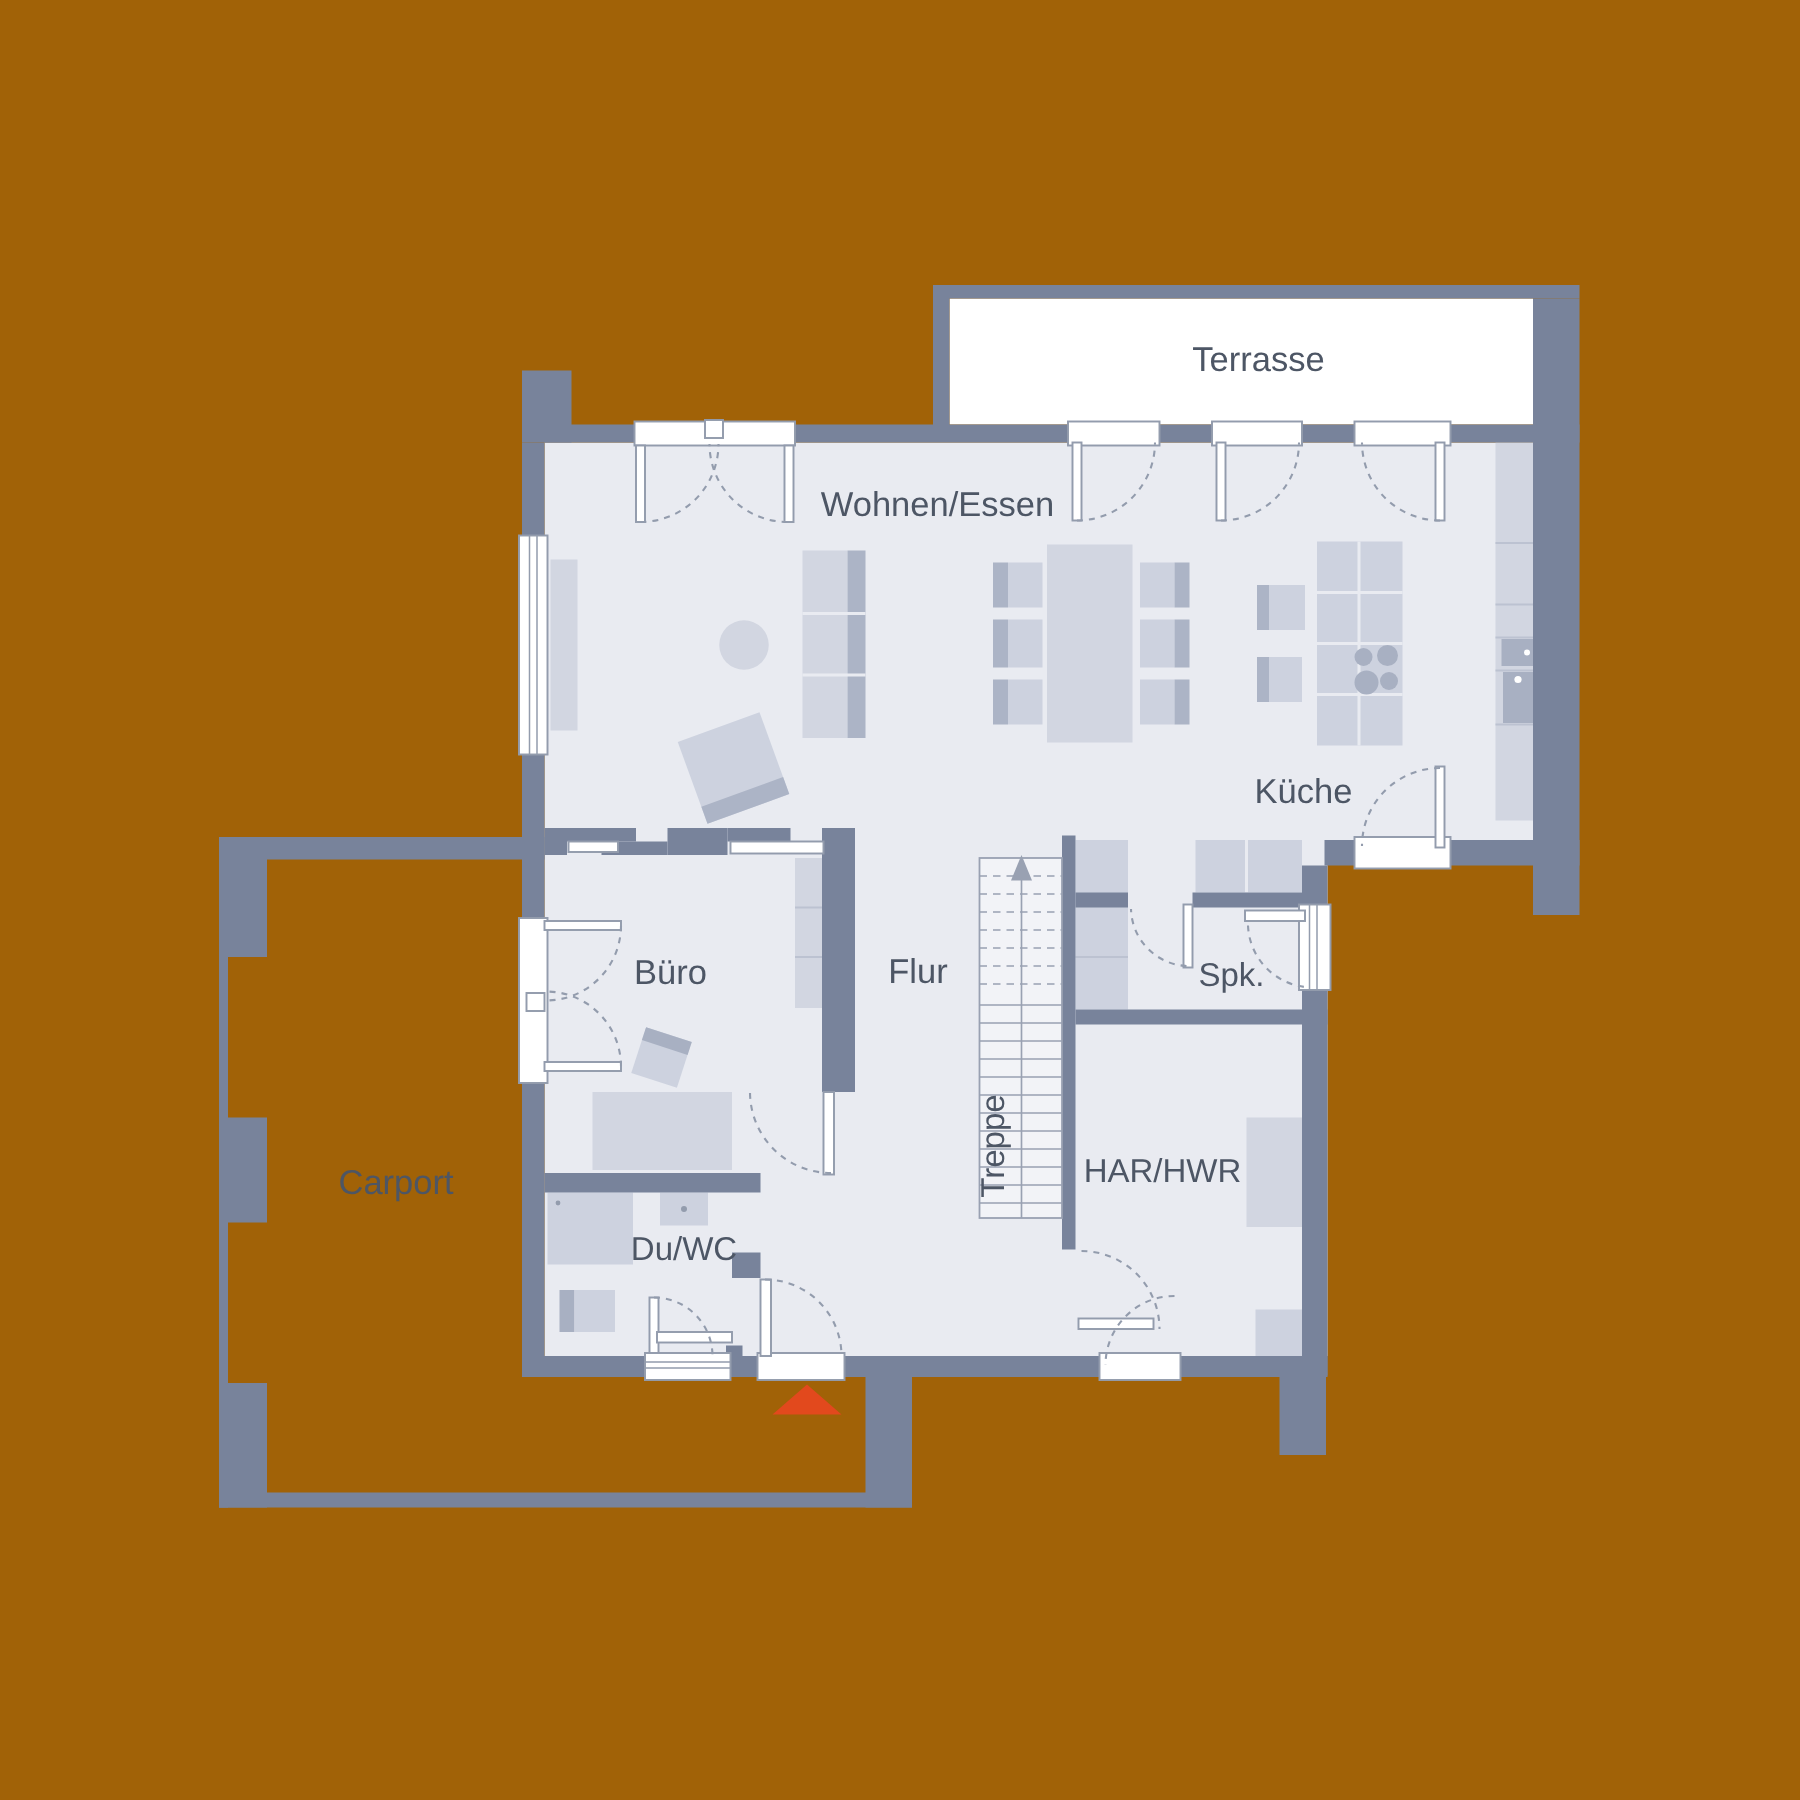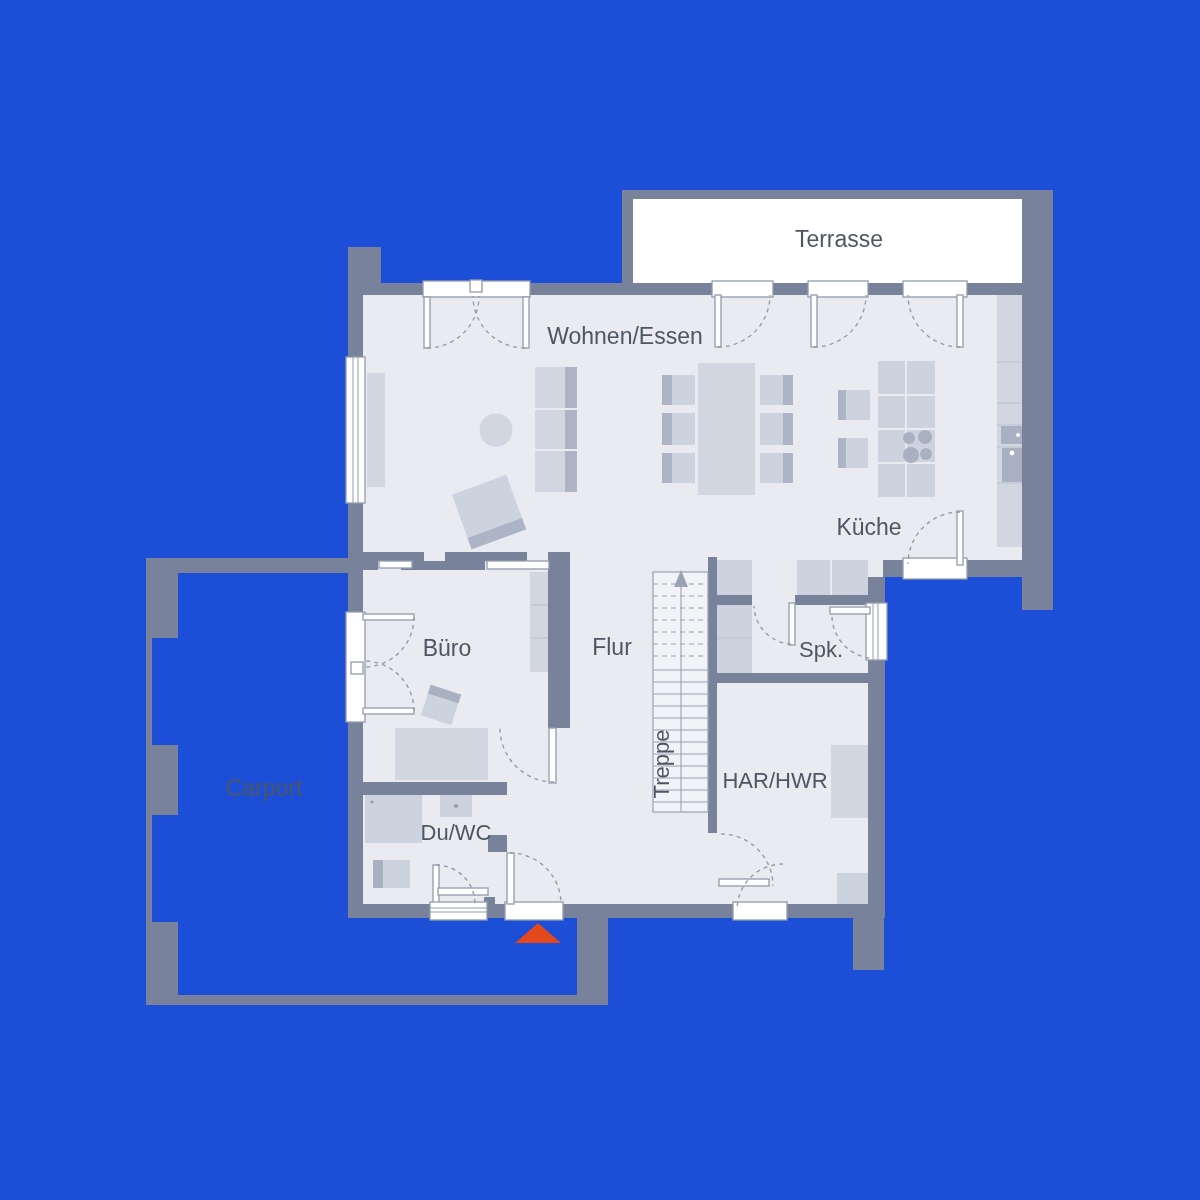--- a/index.html
+++ b/index.html
@@ -1,16 +1,16 @@
 <!DOCTYPE html>
 <html style="--c-wall: #78839B; --c-floor: #E9EBF1; --c-stairfloor: #F2F3F7; --c-furniture: #D2D6E1; --c-furniture2: #CDD2DF; --c-furniture_dark: #ACB4C6; --c-appliance: #A8B0C2; --c-line: #939CAD; --c-divider: #BCC2D1; --c-stairline: #99A1B2; --c-text: #4D5665; --c-accent: #E2491D;"><head>
 <meta charset="utf-8">
 <style>
   html,body{margin:0;padding:0;background:#ffffff;}
-  .canvas{position:relative;width:1200px;height:1200px;background:#1d4ed8;overflow:hidden;}
+  .canvas{position:relative;width:1200px;height:1200px;background:#a16207;overflow:hidden;}
   svg{display:block;}
   .wall{fill:var(--c-wall);}
   .floor{fill:var(--c-floor);}
   .terr{fill:#ffffff;}
   .stairbg{fill:var(--c-stairfloor);stroke:var(--c-stairline);stroke-width:1.2;}
   .fur{fill:var(--c-furniture);}
   .fur2{fill:var(--c-furniture2);}
   .furd{fill:var(--c-furniture_dark);}
   .app{fill:var(--c-appliance);}
   .frame{fill:#ffffff;stroke:var(--c-line);stroke-width:1.3;}

